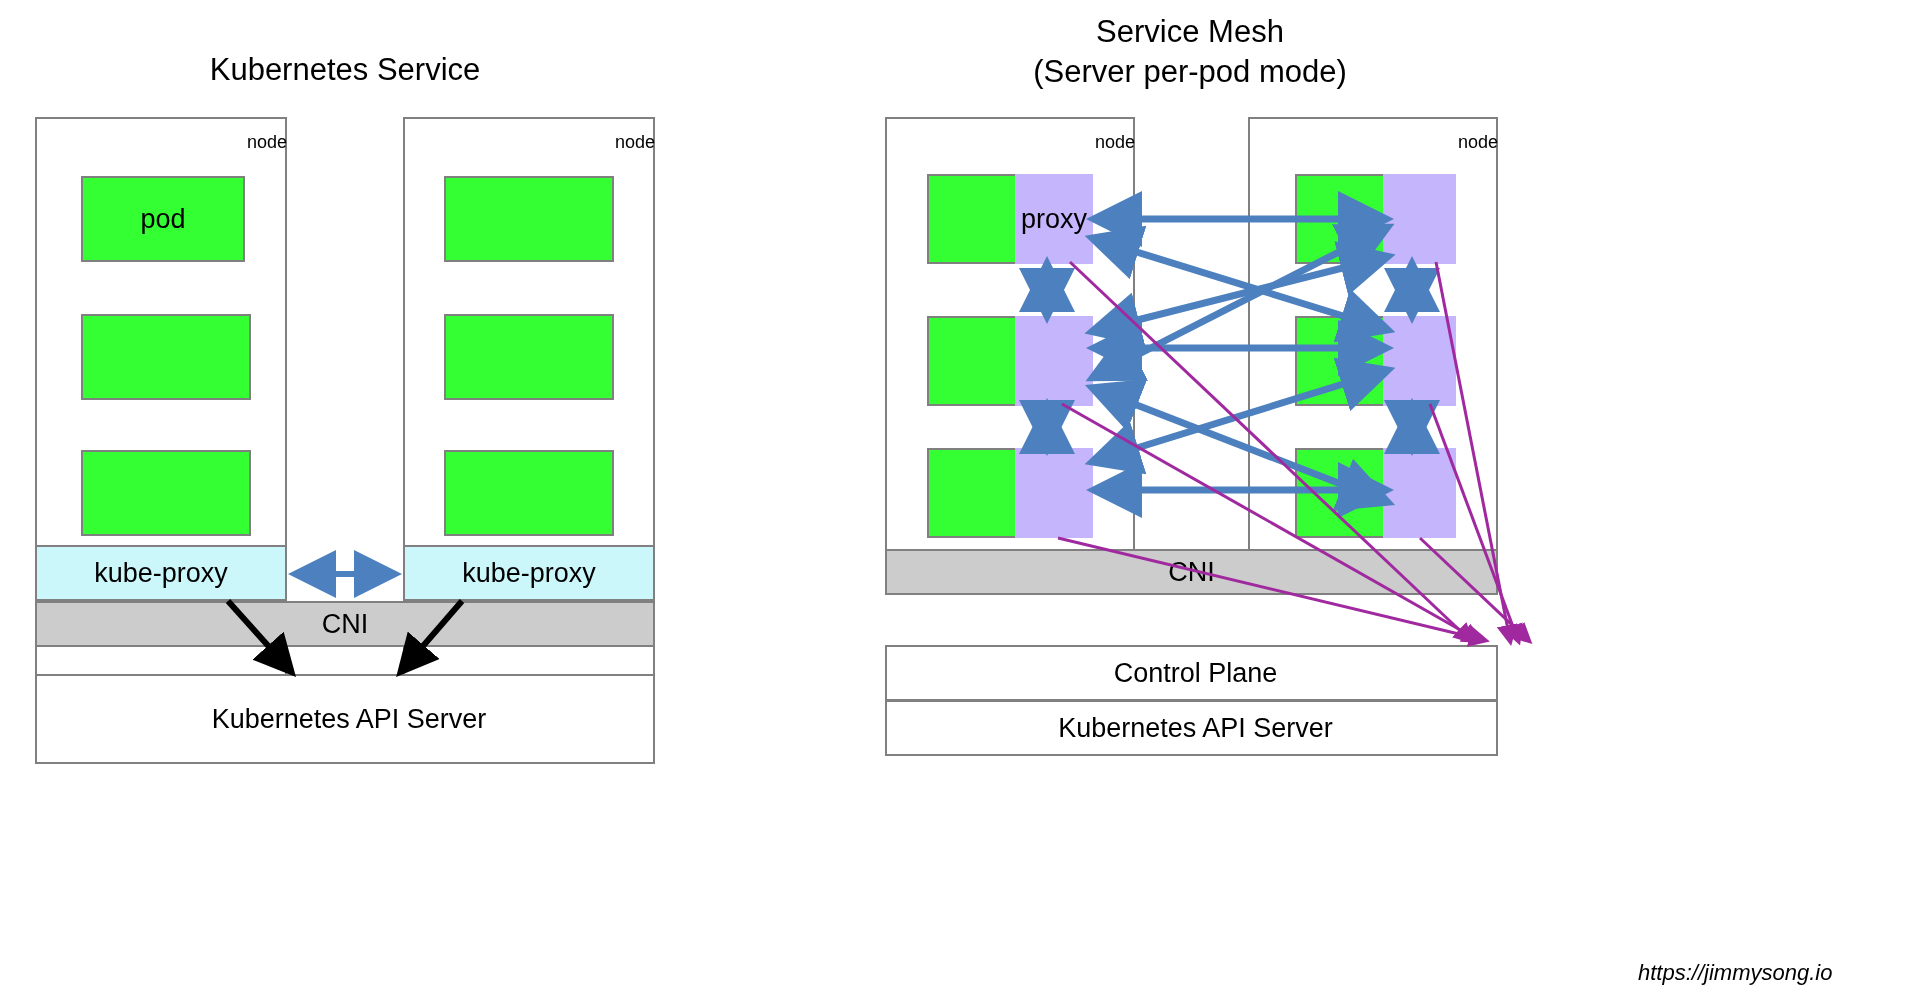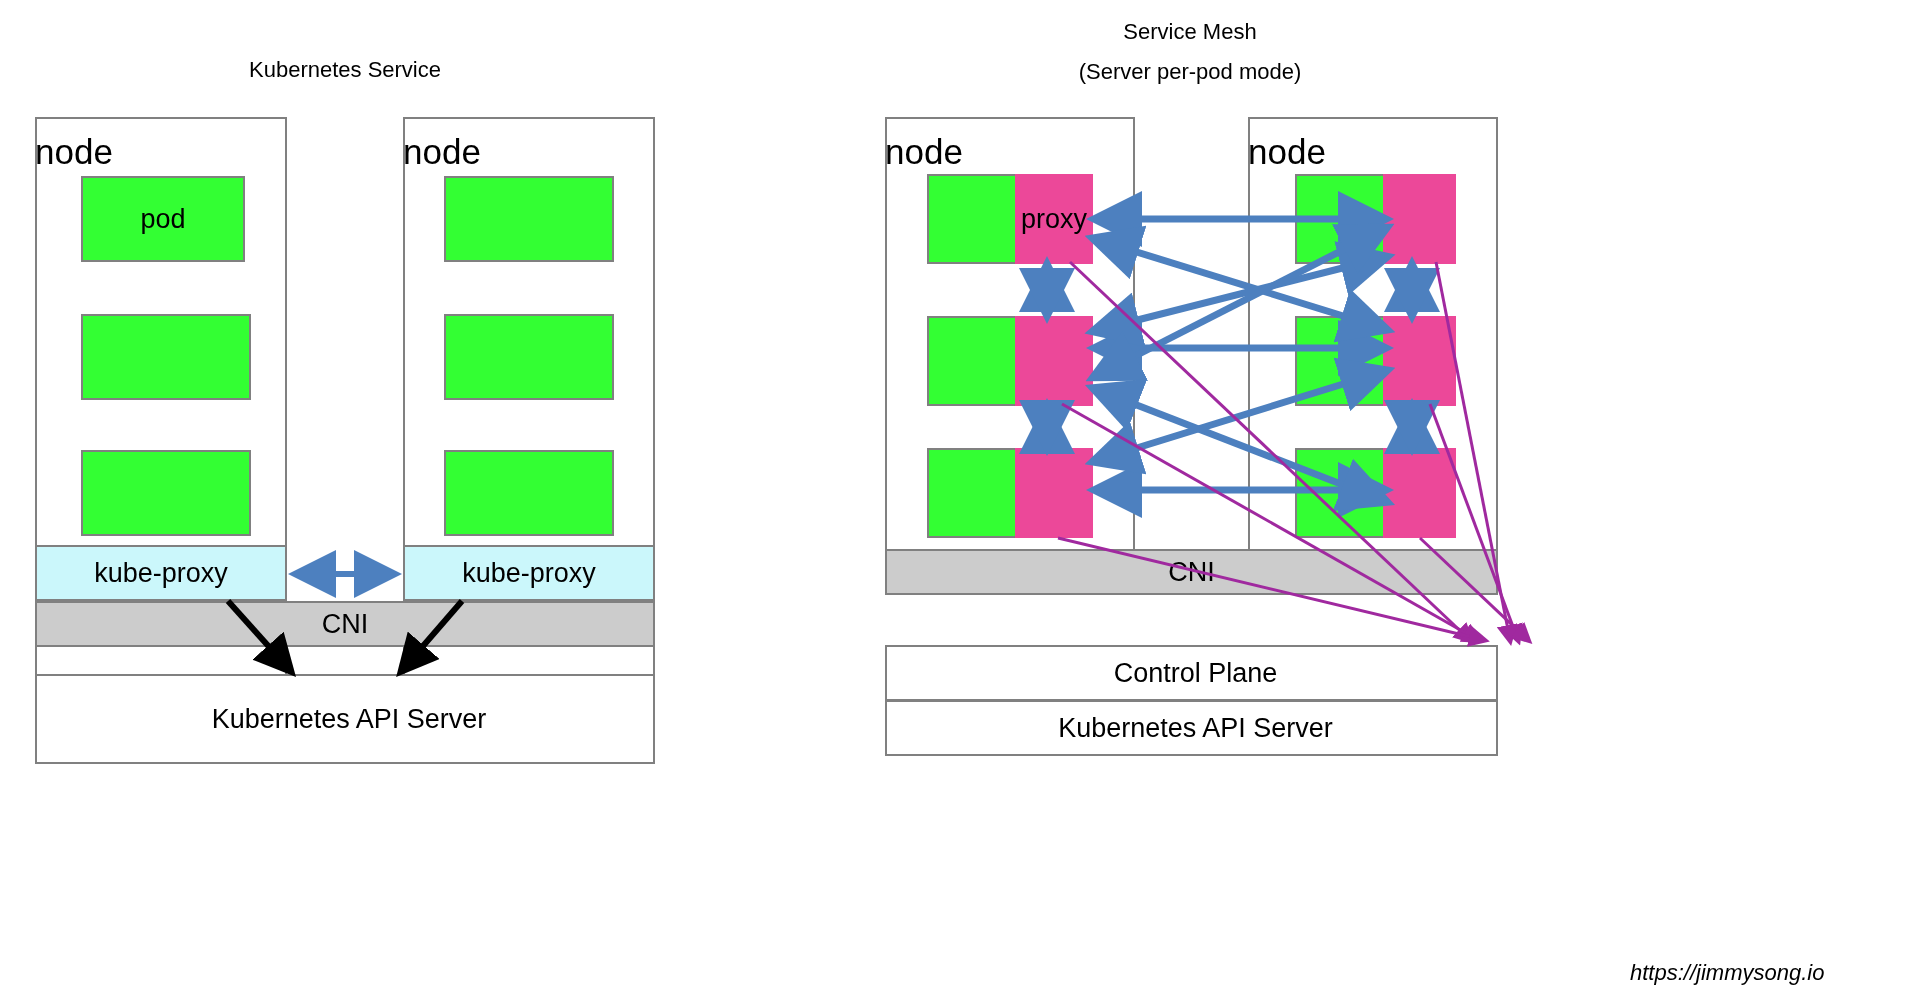--- a/index.html
+++ b/index.html
@@ -1,34 +1,34 @@
 <!DOCTYPE html>
 <html><head>
 <meta charset="utf-8">
 <style>
   html,body{margin:0;padding:0;background:#ffffff;}
   body{width:1928px;height:986px;position:relative;overflow:hidden;
        font-family:"Liberation Sans","DejaVu Sans",sans-serif;color:#000;}
   .abs{position:absolute;}
-  .panel-title{font-size:22px;text-align:center;line-height:40px;}
+  .panel-title{font-size:31px;text-align:center;line-height:40px;}
   .node-box{border:2px solid #808080;background:#ffffff;box-sizing:border-box;}
-  .node-label{font-size:35px;text-align:left;}
+  .node-label{font-size:18px;text-align:right;}
   .pod{background:#33ff33;border:2px solid #808080;box-sizing:border-box;
        display:flex;align-items:center;justify-content:center;font-size:27px;}
   .pod-plain{background:#33ff33;border:2px solid #808080;box-sizing:border-box;}
   .sidecar-pod{background:#33ff33;box-sizing:border-box;border:2px solid #808080;border-right:none;}
-  .sidecar-proxy{background:#ec4899;box-sizing:border-box;
+  .sidecar-proxy{background:#c4b5fd;box-sizing:border-box;
        display:flex;align-items:center;justify-content:center;font-size:27px;color:#000;}
   .kube-proxy{background:#cbf7fb;border:2px solid #808080;box-sizing:border-box;
        display:flex;align-items:center;justify-content:center;font-size:27px;}
   .cni{background:#cccccc;border:2px solid #808080;box-sizing:border-box;
        display:flex;align-items:center;justify-content:center;font-size:27px;}
   .apibox{background:#ffffff;border:2px solid #808080;box-sizing:border-box;
        display:flex;align-items:center;justify-content:center;font-size:27px;padding-left:8px;}
-  .watermark{font-size:22px;font-style:italic;color:#000;}
+  .watermark{font-size:22px;font-style:italic;color:#000;margin-left:8px;}
   svg{position:absolute;top:0;left:0;overflow:visible;pointer-events:none;}
 </style>
 </head>
 <body>
 
 <div class="abs panel-title" style="left:0px;top:50px;width:690px;">Kubernetes Service</div>
 
 <div class="abs node-box" style="left:35px;top:117px;width:252px;height:618px;"></div>
 <div class="abs node-label" style="left:35px;top:132px;width:252px;">node</div>
 <div class="abs pod" style="left:81px;top:176px;width:164px;height:86px;">

